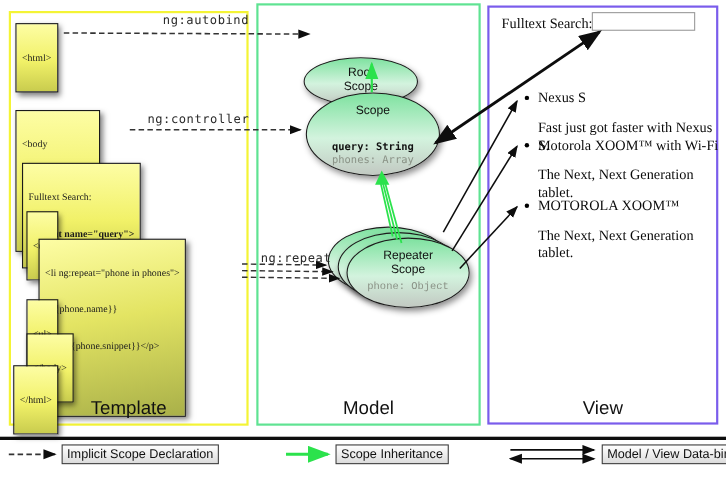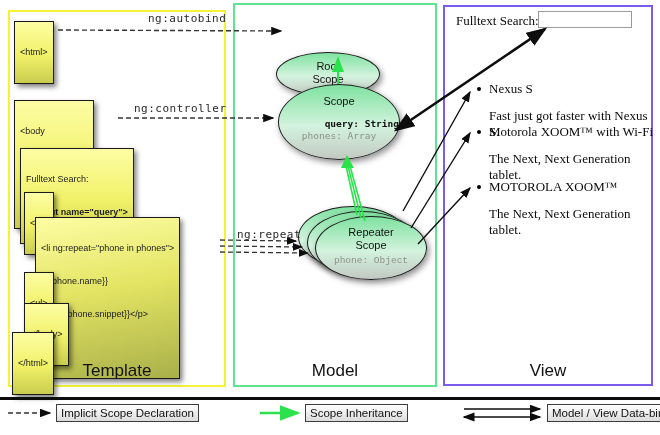--- a/index.html
+++ b/index.html
@@ -5,32 +5,32 @@
   html,body{margin:0;padding:0;background:#ffffff;}
   .canvas{position:relative;width:660px;height:435px;background:#ffffff;overflow:hidden;
           font-family:"Liberation Sans",sans-serif;}
   .panel{position:absolute;background:#ffffff;z-index:1;box-sizing:border-box;}
   .panel-template{left:8px;top:10px;width:218px;height:377px;border:2px solid #f4f435;}
   .panel-model{left:233px;top:3px;width:204px;height:384px;border:2px solid #5fe392;}
   .panel-view{left:443px;top:5px;width:210px;height:381px;border:2px solid #7a5cec;}
   .panel-title{position:absolute;z-index:6;font-size:17px;color:#111;text-align:center;width:120px;}
   .codebox{position:absolute;z-index:3;background:linear-gradient(180deg,#fdfda4 0%,#f1f168 55%,#c9cc4e 100%);
            border:1.6px solid #1a1a1a;box-shadow:2.5px 3px 5px rgba(0,0,0,.5);
-           font-family:Liberation Sans, sans-serif;font-size:9px;line-height:11px;
+           font-family:Liberation Serif, serif;font-size:9px;line-height:11px;
            color:#1b1b1b;padding:3px 5px;white-space:pre;}
   .codebox.big{background:linear-gradient(170deg,#fdfda4 0%,#e3e463 45%,#a9b049 100%);}
   .codebox .bold{font-weight:bold;}
   .nglabel{position:absolute;z-index:5;font-family:"DejaVu Sans Mono",monospace;
            font-size:11px;color:#2a2a2a;letter-spacing:0.5px;}
   .scope{position:absolute;border:1.8px solid #1c1c1c;border-radius:50%;
          background:linear-gradient(180deg,#7fe2a0 0%,#d3f3de 55%,#c2c9c2 100%);
          box-shadow:2px 3px 6px rgba(0,0,0,.45);text-align:center;
          font-size:11px;line-height:13px;color:#111;z-index:2;box-sizing:border-box;}
   .scope.front{z-index:3;}
-  .props{font-family:"DejaVu Sans Mono",monospace;font-size:9.5px;line-height:12px;font-weight:bold;margin-top:10px;text-align:right;}
+  .props{font-family:"DejaVu Sans Mono",monospace;font-size:9.5px;line-height:12px;font-weight:bold;margin-top:20px;}
   .props2{font-family:"DejaVu Sans Mono",monospace;font-size:9.5px;line-height:12px;color:#8a9286;}
   .viewtext{position:absolute;z-index:4;font-family:"Liberation Serif",serif;font-size:13px;color:#0a0a0a;}
   .bullet{position:absolute;z-index:4;width:4px;height:4px;border-radius:50%;background:#000;}
   .search-input{position:absolute;z-index:4;left:538px;top:11px;width:88px;height:15px;
                 border:1px solid #9a9a9a;background:#fff;font-family:"Liberation Serif",serif;font-size:12px;padding:0 2px;}
   .overlay{position:absolute;left:0;top:0;z-index:4;pointer-events:none;}
   .separator{position:absolute;left:0;top:397px;width:660px;height:3px;background:#0d0d0d;z-index:6;}
   .legendbox{position:absolute;z-index:6;border:1.7px solid #3c3c3c;
              background:linear-gradient(180deg,#ffffff 0%,#dcdcdc 100%);
              font-size:11.5px;color:#111;padding:2px 4px;white-space:nowrap;}

